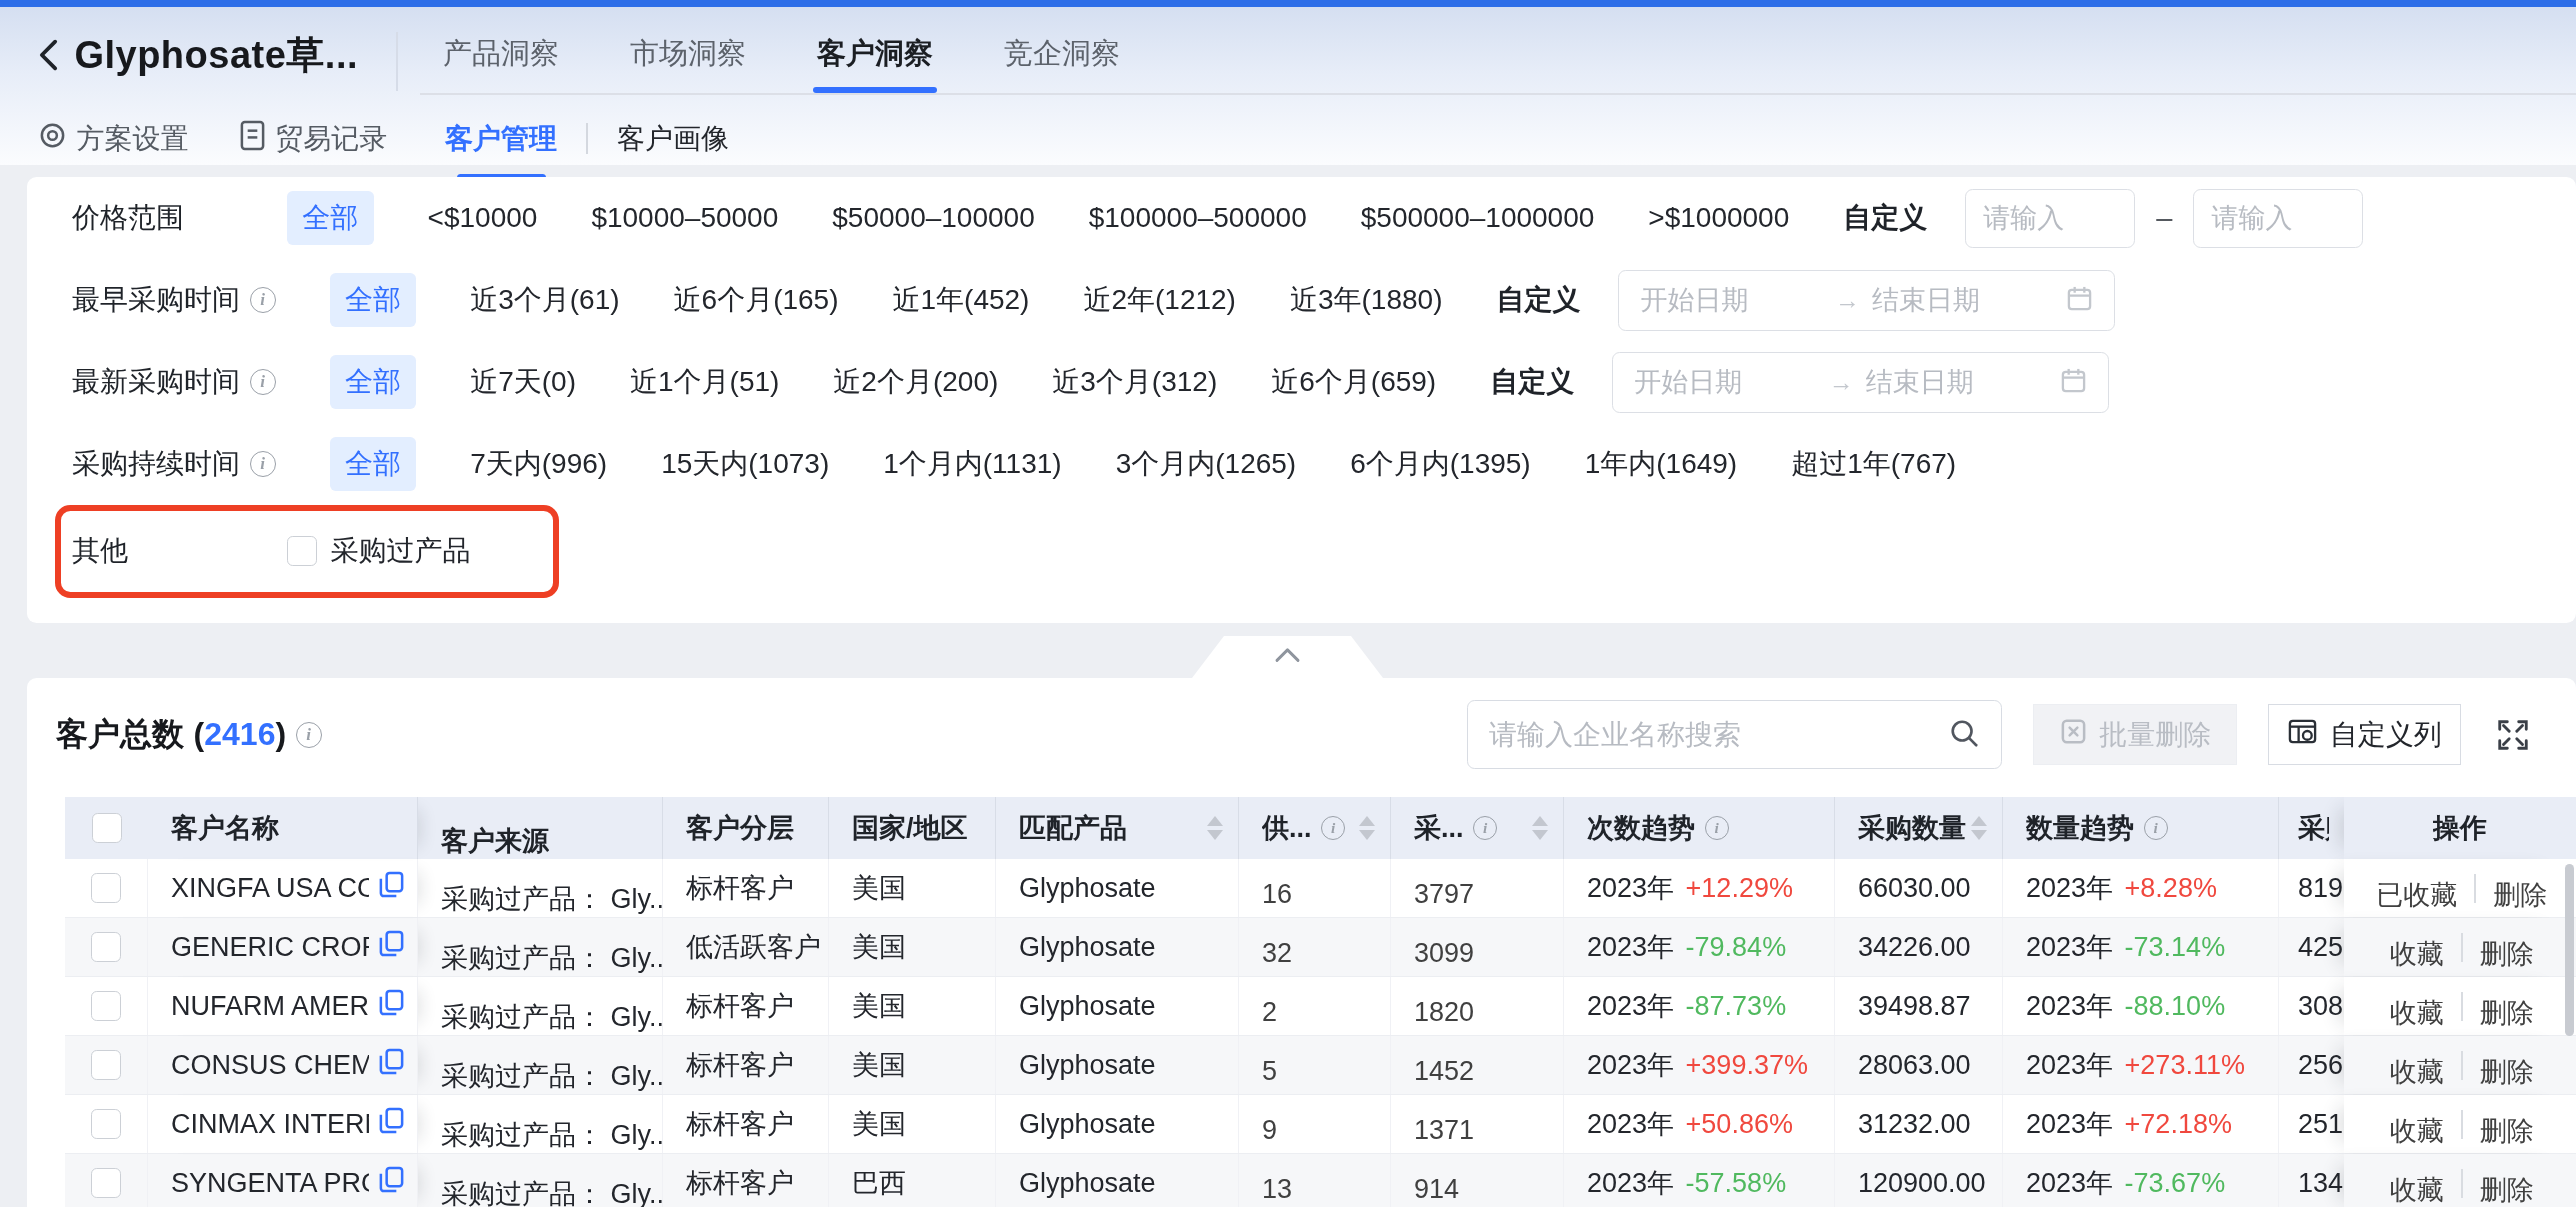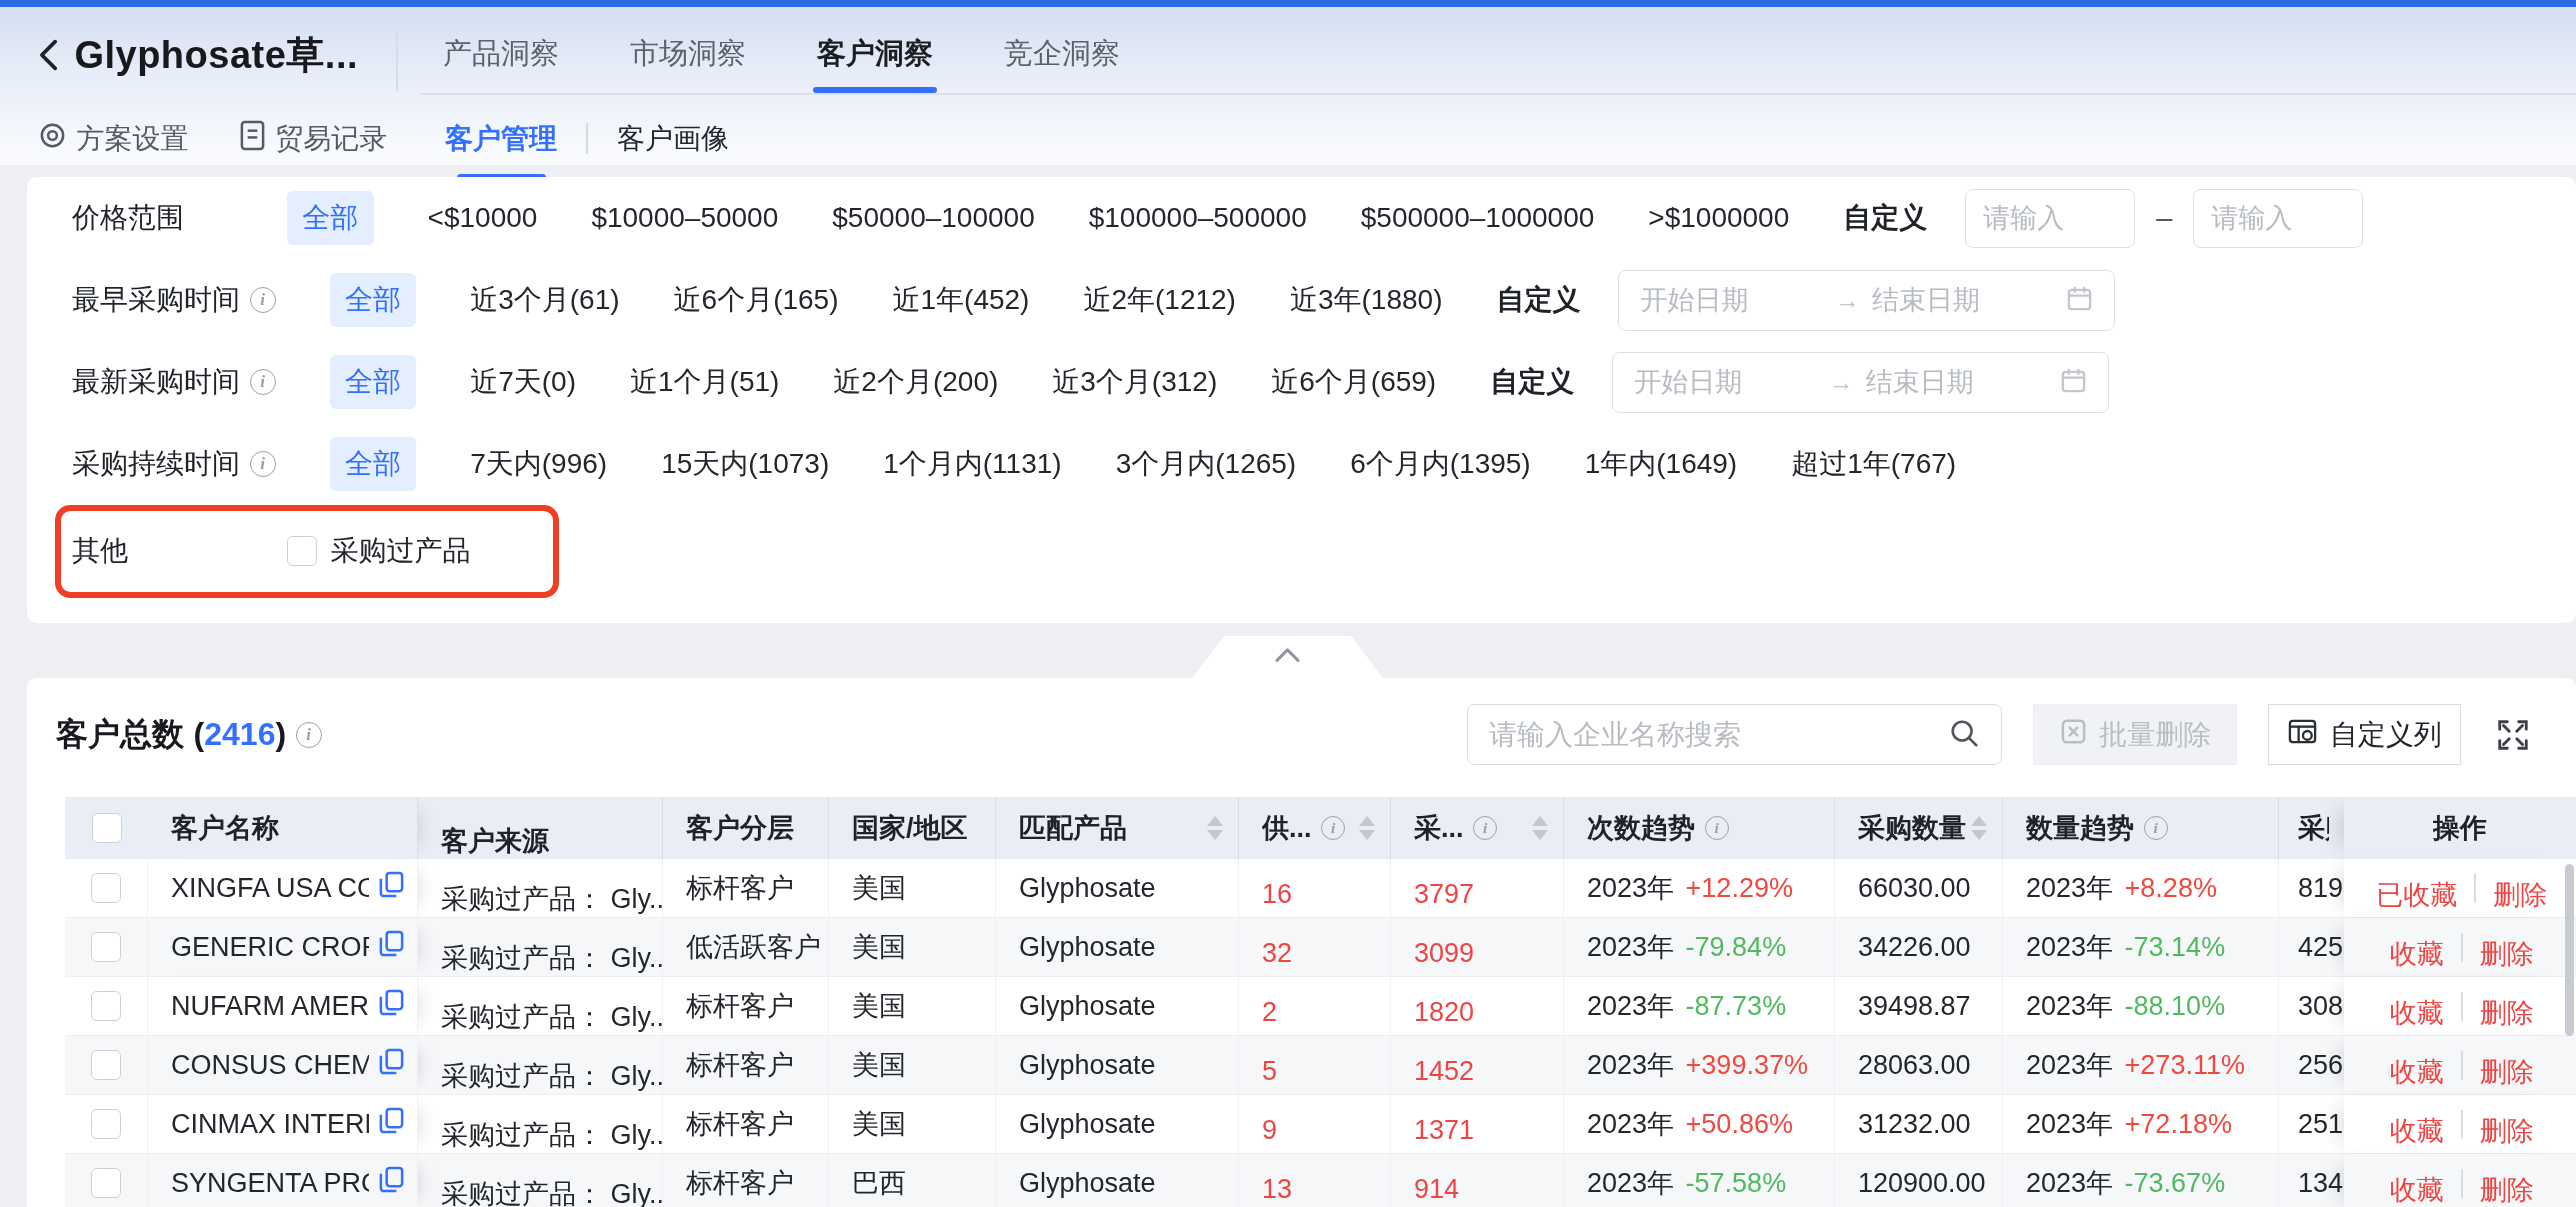--- a/index.html
+++ b/index.html
@@ -63,21 +63,21 @@
 
   
   .table-card { position:absolute; left:27px; right:0; top:678px; bottom:-19px; background:#fff; border-radius:9.6px 9.6px 0 0; }
   .toolbar { position:absolute; left:29px; right:42px; top:23px; height:67px; display:flex; align-items:center; }
   .tbl-title { font-size:32px; font-weight:bold; color:#17191d; display:flex; align-items:center; gap:9.6px; }
   .count-wrap { color:#17191d; }
   .count-wrap::before { content:"("; }
   .count-wrap::after  { content:")"; }
   .count-wrap .cnt { color:#3370ff; }
   .toolbar-right { margin-left:auto; display:flex; align-items:center; gap:31px; }
-  .search-box { width:535px; height:61px; border:1.9px solid #d8dce3; border-radius:7.6px; display:flex; align-items:center; padding:16px 21px; background:#fff; }
+  .search-box { width:535px; height:69px; border:1.9px solid #d8dce3; border-radius:7.6px; display:flex; align-items:center; padding:16px 21px; background:#fff; }
   .search-box input { flex:1; border:none; outline:none; font-size:28px; color:#23262c; background:transparent; }
   .search-box input::placeholder { color:#b7bbc2; }
   .btn { height:61px; display:flex; align-items:center; justify-content:center; gap:11.5px; border-radius:0; font-size:28px; cursor:pointer; white-space:nowrap; }
   .btn-disabled { width:204px; background:#f1f2f5; color:#b9bdc4; border:1.9px solid #eceef2; cursor:not-allowed; }
   .btn-plain { width:193px; background:#fff; color:#23262c; border:1.9px solid #d8dce3; }
   .fs-btn { width:42px; height:42px; display:flex; align-items:center; justify-content:center; cursor:pointer; }
 
   
   .tbl { position:absolute; left:38px; right:0; top:119px; bottom:0; overflow:hidden; }
   .thead { display:flex; height:62px; background:#e9edf6; }
@@ -103,21 +103,21 @@
   .hcell.c1, .tcell.c1 { box-shadow:15.3px 0 17px -13.4px rgba(31,35,41,.14); z-index:2; }
   .hcell.c12, .tcell.c12 { box-shadow:-15.3px 0 19px -11.5px rgba(31,35,41,.16); z-index:3; background:inherit; }
   .thead .c12 { background:#e9edf6; }
 
   .sorter { display:inline-flex; flex-direction:column; gap:4.8px; margin-left:auto; cursor:pointer; }
   .s-up { width:0; height:0; border-left:8.6px solid transparent; border-right:8.6px solid transparent; border-bottom:10.5px solid #c3c7cf; }
   .s-dn { width:0; height:0; border-left:8.6px solid transparent; border-right:8.6px solid transparent; border-top:10.5px solid #c3c7cf; }
   .hcell .info-ic { width:24px; height:24px; margin-left:9.6px; }
   .hcell .info-ic::after { font-size:15.3px; }
 
-  .link { color:#ef4444; cursor:pointer;margin-top:13px; }
+  .link { color:#404040; cursor:pointer;margin-top:13px; }
   .cname { overflow:hidden; white-space:nowrap; flex:0 1 auto; }
   .copy-ic { margin-left:7.6px; flex:0 0 auto; cursor:pointer; }
   .trend-pct.up { color:#f0483e; margin-left:11.5px; }
   .trend-pct.down { color:#50b95f; margin-left:11.5px; }
   .act-sep { width:1.9px; height:29px; background:#d9dce1; margin:0 17px; }
 
   .vscroll { position:absolute; right:1.9px; top:186px; width:9.6px; height:172px; border-radius:4.8px; background:#c8cbd1; z-index:5; }
 </style>
 </head>
 <body>

